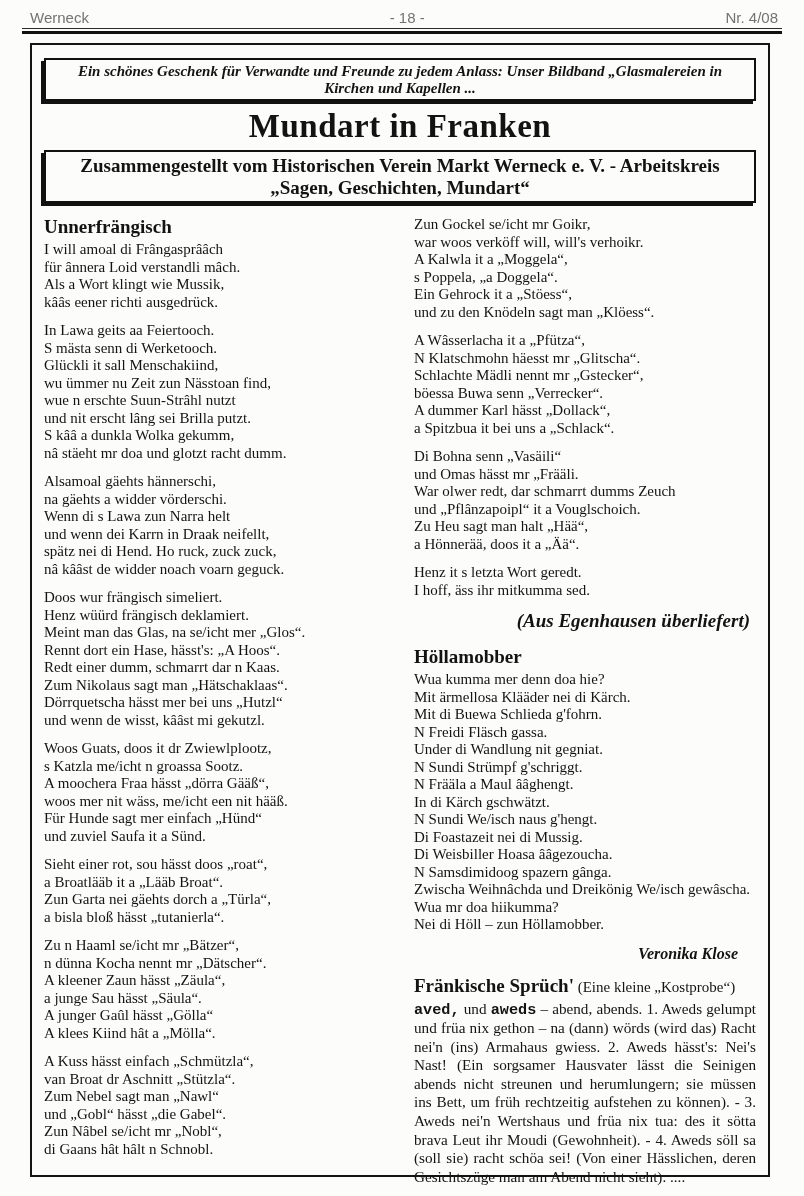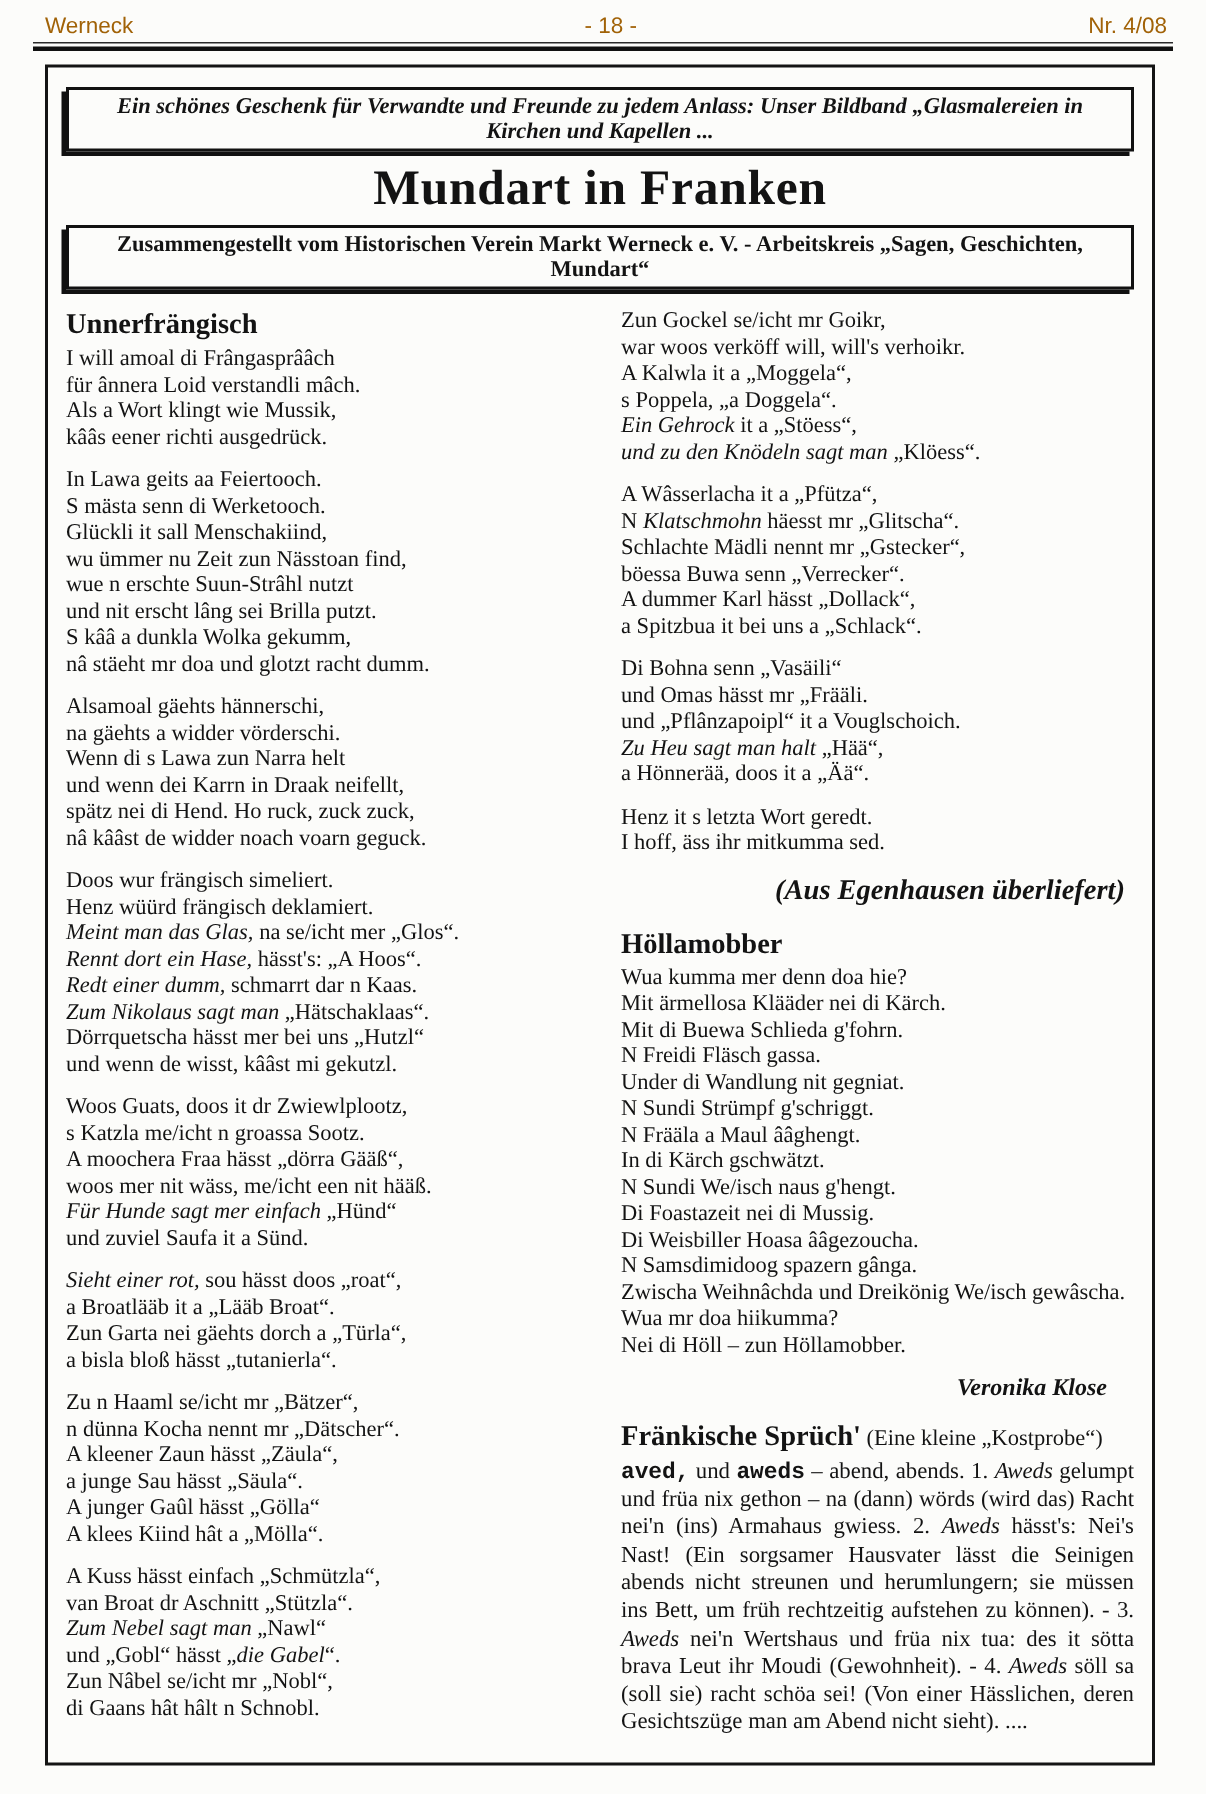--- a/index.html
+++ b/index.html
@@ -1,40 +1,40 @@
 <!DOCTYPE html>
 <html><head>
 <meta charset="utf-8">
 <style>
   html,body{margin:0;padding:0;background:#e9e9e7;}
   .page{position:relative;width:804px;height:1196px;background:#fcfcfa;color:#131313;
         font-family:"Liberation Serif",serif;box-sizing:border-box;overflow:hidden;}
   
   .masthead{display:flex;justify-content:space-between;align-items:flex-end;
             font-family:"Liberation Sans",sans-serif;font-size:15px;
-            padding:9px 26px 0 30px;color:#a16207;}
+            padding:9px 26px 0 30px;color:#737373;}
   .rule-thin{height:1px;background:#2a2a2a;margin:2px 22px 0 22px;}
   .rule-thick{height:3px;background:#111;margin:2px 22px 0 22px;}
   
   .frame{position:absolute;left:30px;right:34px;top:43px;bottom:19px;
          border:2.5px solid #141414;padding:0 12px;box-sizing:border-box;
          display:flex;flex-direction:column;}
   .banner{border:2px solid #111;background:#fcfcfa;text-align:center;box-sizing:border-box;}
   .banner-top{margin-top:13px;box-shadow:-3px 3px 0 #111;padding:3px 6px 2px;
               font-size:15px;font-weight:bold;font-style:italic;}
   .title{text-align:center;font-size:33px;font-weight:bold;margin:7px 0 5px;letter-spacing:.5px;}
-  .banner-sub{box-shadow:-3px 3px 0 #111;padding:3px 6px 2px;font-size:15px;font-weight:bold;}
+  .banner-sub{box-shadow:-3px 3px 0 #111;padding:3px 6px 2px;font-size:19px;font-weight:bold;}
   
   .columns{display:flex;gap:12px;margin-top:13px;flex:1 1 auto;align-items:flex-start;}
   .col-left{width:358px;flex:none;}
   .col-right{flex:1 1 auto;min-width:0;}
   .poem-head{font-size:19px;font-weight:bold;margin:0 0 3px;}
   .stanza{margin:0 0 11px;}
   .pline{font-size:15px;line-height:17.5px;white-space:nowrap;}
-  .it{font-style:italic;}
+  .it{}
   .bd{font-weight:bold;font-family:Liberation Mono, monospace;}
   .attribution{text-align:right;font-weight:bold;font-style:italic;font-size:19px;
                margin:2px 6px 14px 0;}
   .author{text-align:right;font-weight:bold;font-style:italic;font-size:16px;
           margin:6px 18px 10px 0;}
   .sprueche-head{margin:2px 0 2px;line-height:22px;}
   .sprueche-head .hd{font-size:19px;font-weight:bold;}
   .sprueche-head .sub{font-size:15px;font-weight:normal;}
   .sprueche-body{margin:1px 0 0;font-size:15.2px;line-height:18.6px;text-align:justify;}
 </style>
@@ -145,20 +145,21 @@
               <div class="pline"><span>A Wâsserlacha it a „Pfütza“,</span></div>
               <div class="pline"><span>N </span><span class="it">Klatschmohn</span><span> häesst mr „Glitscha“.</span></div>
               <div class="pline"><span>Schlachte Mädli nennt mr „Gstecker“,</span></div>
               <div class="pline"><span>böessa Buwa senn „Verrecker“.</span></div>
               <div class="pline"><span>A dummer Karl hässt „Dollack“,</span></div>
               <div class="pline"><span>a Spitzbua it bei uns a „Schlack“.</span></div>
             </div>
             <div class="stanza">
               <div class="pline"><span>Di Bohna senn „Vasäili“</span></div>
               <div class="pline"><span>und Omas hässt mr „Frääli.</span></div>
+              <div class="pline"><span>War olwer redt, dar schmarrt dumms Zeuch</span></div>
               <div class="pline"><span>und „Pflânzapoipl“ it a Vouglschoich.</span></div>
               <div class="pline"><span class="it">Zu Heu sagt man halt </span><span>„Hää“,</span></div>
               <div class="pline"><span>a Hönnerää, doos it a „Ää“.</span></div>
             </div>
             <div class="stanza">
               <div class="pline"><span>Henz it s letzta Wort geredt.</span></div>
               <div class="pline"><span>I hoff, äss ihr mitkumma sed.</span></div>
             </div>
           </div>
         <div class="attribution">(Aus Egenhausen überliefert)</div>

